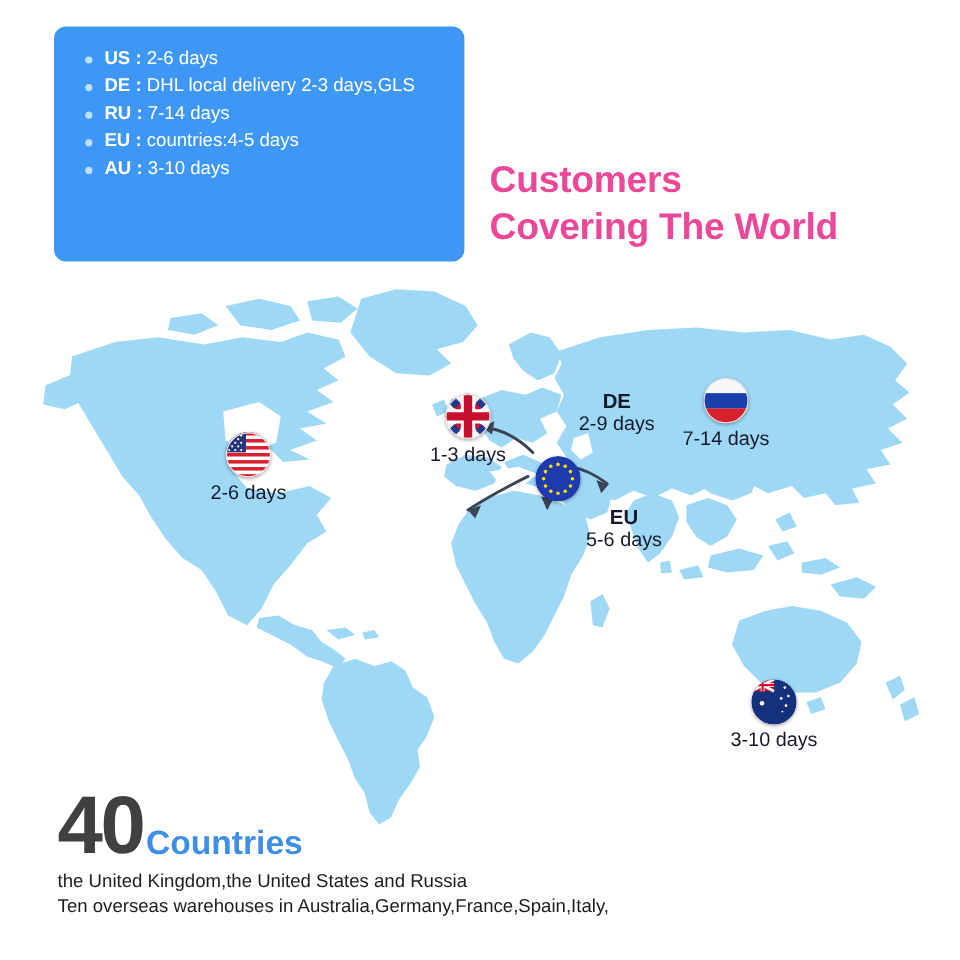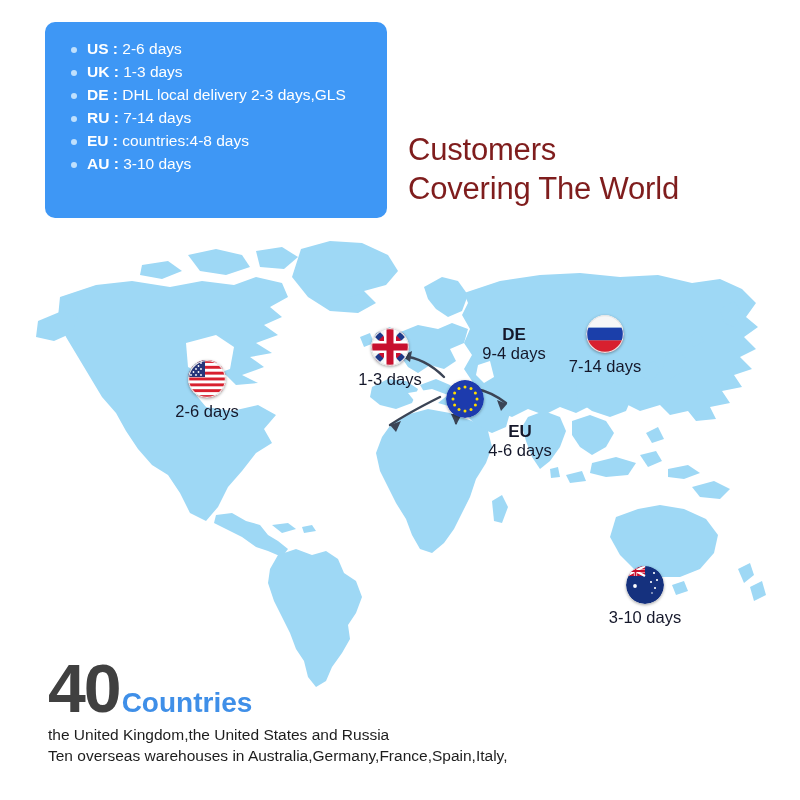--- a/index.html
+++ b/index.html
@@ -31,21 +31,21 @@
   .info-code{font-weight:bold;white-space:pre;}
   .info-text{font-weight:normal;}
   .info-cont{
     color:#ffffff;font-size:15.5px;line-height:1.42;
     padding-left:72px;margin-top:-2px;margin-bottom:1px;
   }
 
   
   .headline{
     position:absolute;left:388px;top:130px;
-    color:#7f1d1d;font-weight:normal;font-size:31px;line-height:1.26;
+    color:#ec4899;font-weight:bold;font-size:31px;line-height:1.26;
     letter-spacing:-0.2px;
   }
 
   
   .map-wrap{position:absolute;left:0;top:225px;width:800px;height:470px;}
   .map-svg{display:block;width:800px;height:470px;}
 
   
   .marker{position:absolute;}
   .flag{
@@ -84,38 +84,34 @@
 <div id="root">
 
   <div class="info-box">
     <ul class="info-list">
 
       <li class="info-row">
         <span class="bullet"></span>
         <span><span class="info-code">US : </span><span class="info-text">2-6 days</span></span>
       </li>
 
-      <li class="info-row">
-        <span class="bullet"></span>
-        <span><span class="info-code">UK : </span><span class="info-text">1-3 days</span></span>
-      </li>
 
       <li class="info-row">
         <span class="bullet"></span>
         <span><span class="info-code">DE : </span><span class="info-text">DHL local delivery 2-3 days,GLS</span></span>
       </li>
 
       <li class="info-row">
         <span class="bullet"></span>
         <span><span class="info-code">RU : </span><span class="info-text">7-14 days</span></span>
       </li>
 
       <li class="info-row">
         <span class="bullet"></span>
-        <span><span class="info-code">EU : </span><span class="info-text">countries:4-8 days</span></span>
+        <span><span class="info-code">EU : </span><span class="info-text">countries:4-5 days</span></span>
       </li>
 
       <li class="info-row">
         <span class="bullet"></span>
         <span><span class="info-code">AU : </span><span class="info-text">3-10 days</span></span>
       </li>
 
     </ul>
   </div>
 
@@ -282,21 +278,21 @@
         </svg>
       </div>
       <div class="mk-label" style="left:-34px;top:42px;width:106px;">
         <span class="days">1-3 days</span>
       </div>
     </div>
 
     <div class="marker" style="left:442px;top:88px;">
       <div class="mk-label" style="left:0;top:12px;width:104px;">
         <span class="code">DE</span>
-        <span class="days">9-4 days</span>
+        <span class="days">2-9 days</span>
       </div>
     </div>
 
     <div class="marker" style="left:426px;top:155px;">
       <div class="flag">
         <svg viewBox="0 0 38 38">
           <circle cx="19" cy="19" r="19" fill="#1d3bad"></circle>
           <g fill="#ffdd00">
             <circle cx="19" cy="7" r="1.5"></circle>
             <circle cx="25" cy="8.6" r="1.5"></circle>
@@ -308,21 +304,21 @@
             <circle cx="13" cy="29.4" r="1.5"></circle>
             <circle cx="8.6" cy="25" r="1.5"></circle>
             <circle cx="7" cy="19" r="1.5"></circle>
             <circle cx="8.6" cy="13" r="1.5"></circle>
             <circle cx="13" cy="8.6" r="1.5"></circle>
           </g>
         </svg>
       </div>
       <div class="mk-label" style="left:26px;top:42px;width:96px;">
         <span class="code">EU</span>
-        <span class="days">4-6 days</span>
+        <span class="days">5-6 days</span>
       </div>
     </div>
 
     <div class="marker" style="left:566px;top:90px;">
       <div class="flag">
         <svg viewBox="0 0 38 38">
           <defs>
               <clipPath id="cRU">
                 <circle cx="19" cy="19" r="19"></circle>
               </clipPath>

